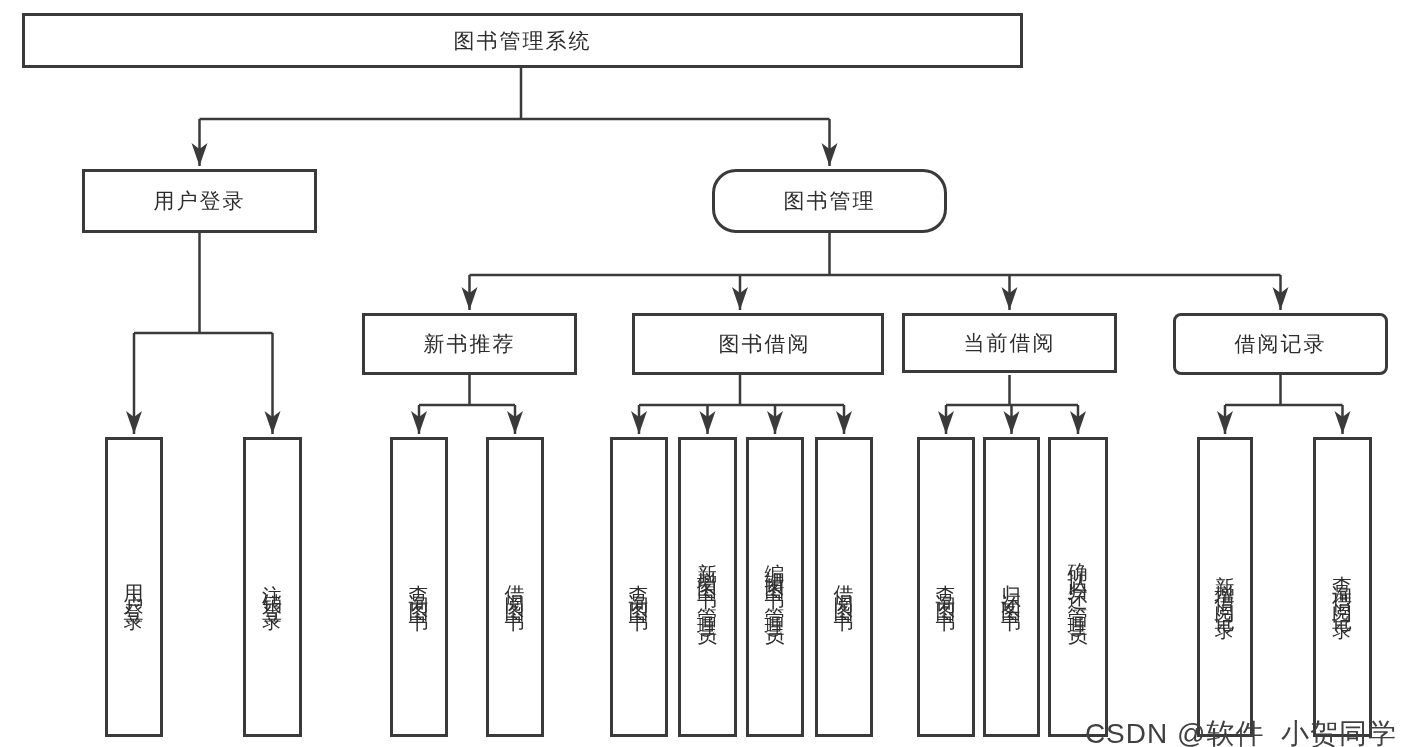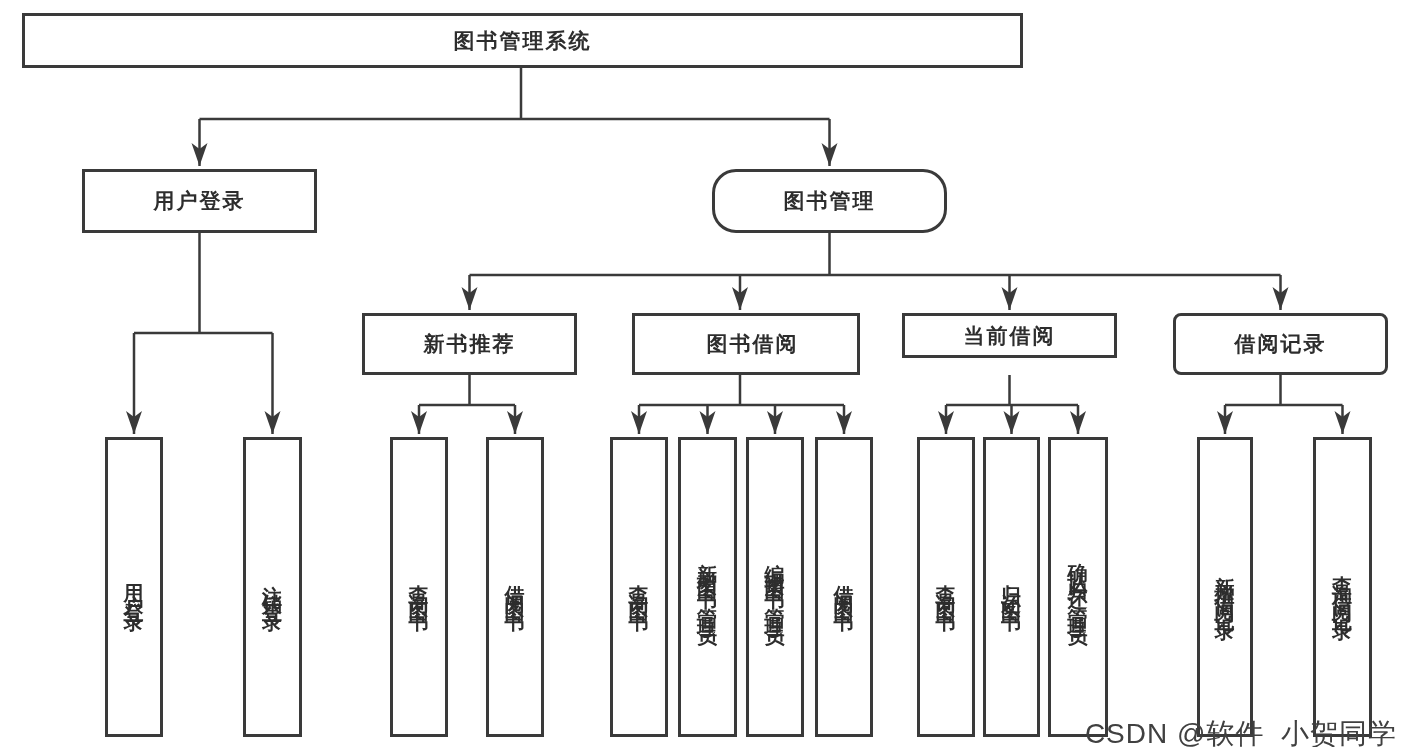--- a/index.html
+++ b/index.html
@@ -6,21 +6,20 @@
   .canvas {
     position:relative; width:1405px; height:747px; background:#ffffff;
     font-family:"Liberation Sans", sans-serif; overflow:hidden;
   }
   .wires { position:absolute; left:0; top:0; z-index:1; }
   .box {
     position:absolute; box-sizing:border-box; background:#ffffff;
     border:3px solid #3a3a3a; color:#2d2d2d; z-index:2;
     display:flex; align-items:center; justify-content:center;
     text-align:center;
-    font-weight:bold;
   }
   .h { font-size:21px; letter-spacing:2px; white-space:nowrap; }
   .v {
     writing-mode:vertical-rl; text-orientation:mixed;
     font-size:20px; letter-spacing:9px; line-height:1;
   }
   .watermark {
     position:absolute; z-index:5; color:#404040; font-size:28px;
     white-space:nowrap; letter-spacing:1px;
   }
@@ -65,22 +64,22 @@
     <path d="M1225 405 V434" fill="none" stroke="#3a3a3a" stroke-width="2.5" marker-end="url(#arrow)"></path>
     <path d="M1342.5 405 V434" fill="none" stroke="#3a3a3a" stroke-width="2.5" marker-end="url(#arrow)"></path>
   </svg>
 
   <div class="box h" style="left:22px;top:13px;width:1001px;height:55px;">图书管理系统</div>
 
   <div class="box h" style="left:82px;top:169px;width:235px;height:64px;">用户登录</div>
   <div class="box h" style="left:712px;top:169px;width:235px;height:64px;border-radius:24px;">图书管理</div>
 
   <div class="box h" style="left:362px;top:313px;width:215px;height:62px;text-align:center;">新书推荐</div>
-  <div class="box h" style="left:632px;top:313px;width:228px;height:62px;padding-left:13px;">图书借阅</div>
-  <div class="box h" style="left:902px;top:313px;width:215px;height:45px;">当前借阅</div>
+  <div class="box h" style="left:632px;top:313px;width:252px;height:62px;padding-left:13px;">图书借阅</div>
+  <div class="box h" style="left:902px;top:313px;width:215px;height:60px;">当前借阅</div>
   <div class="box h" style="left:1173px;top:313px;width:215px;height:62px;border-radius:8px;">借阅记录</div>
 
   <div class="box v" style="left:105px;top:437px;width:58px;height:300px;">用户登录</div>
   <div class="box v" style="left:243px;top:437px;width:59px;height:300px;">注销登录</div>
 
   <div class="box v" style="left:390px;top:437px;width:58px;height:300px;">查询图书</div>
   <div class="box v" style="left:486px;top:437px;width:58px;height:300px;">借阅图书</div>
 
   <div class="box v" style="left:610px;top:437px;width:58px;height:300px;">查询图书</div>
   <div class="box v" style="left:678px;top:437px;width:59px;height:300px;">新增图书（管理员）</div>

